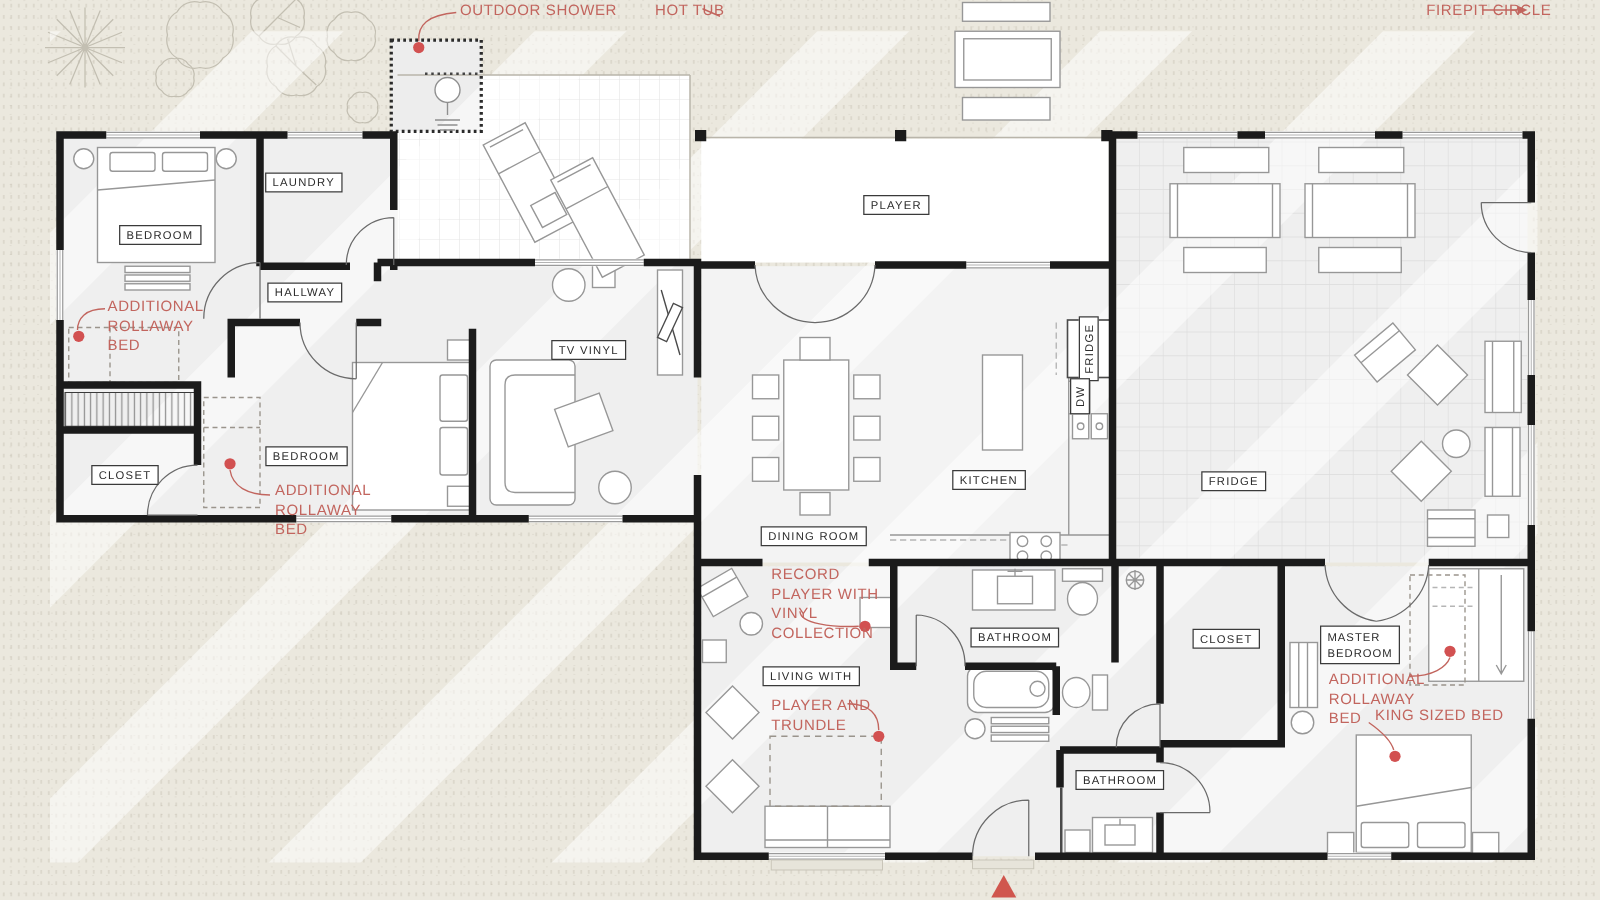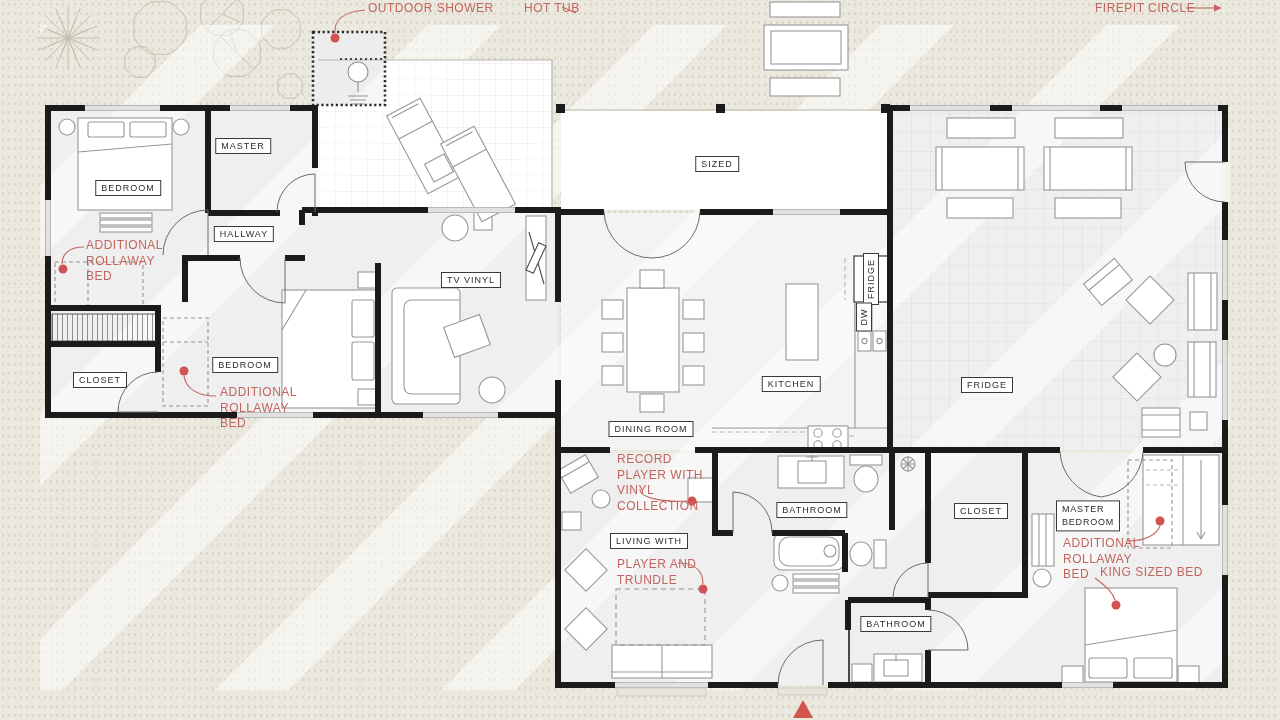--- a/index.html
+++ b/index.html
@@ -397,41 +397,41 @@
       <circle cx="184" cy="371" r="4.5"></circle>
       <circle cx="692" cy="501" r="4.5"></circle>
       <circle cx="703" cy="589" r="4.5"></circle>
       <circle cx="1160" cy="521" r="4.5"></circle>
       <circle cx="1116" cy="605" r="4.5"></circle>
     </g>
     <polygon points="803,700 793,718 813,718" fill="#d0564e"></polygon>
   </g>
 </svg>
 
-<div class="room-label" style="left:243px;top:146px">MASTER</div>
+<div class="room-label" style="left:243px;top:146px">LAUNDRY</div>
 <div class="room-label" style="left:128px;top:188px">BEDROOM</div>
 <div class="room-label" style="left:244px;top:234px">HALLWAY</div>
 <div class="room-label" style="left:100px;top:380px">CLOSET</div>
 <div class="room-label" style="left:245px;top:365px">BEDROOM</div>
 <div class="room-label" style="left:471px;top:280px">TV VINYL</div>
-<div class="room-label" style="left:717px;top:164px">SIZED</div>
+<div class="room-label" style="left:717px;top:164px">PLAYER</div>
 <div class="room-label" style="left:651px;top:429px">DINING ROOM</div>
 <div class="room-label" style="left:791px;top:384px">KITCHEN</div>
 <div class="room-label vert" style="left:871px;top:279px">FRIDGE</div>
 <div class="room-label vert" style="left:864px;top:317px">DW</div>
 <div class="room-label" style="left:987px;top:385px">FRIDGE</div>
 <div class="room-label" style="left:649px;top:541px">LIVING WITH</div>
 <div class="room-label" style="left:812px;top:510px">BATHROOM</div>
 <div class="room-label" style="left:981px;top:511px">CLOSET</div>
 <div class="room-label master" style="left:1088px;top:516px">MASTER BEDROOM</div>
 <div class="room-label" style="left:896px;top:624px">BATHROOM</div>
 
 <div class="annot nowrap" style="left:368px;top:1px">OUTDOOR SHOWER</div>
 <div class="annot nowrap" style="left:524px;top:1px">HOT TUB</div>
-<div class="annot nowrap" style="left:1095px;top:1px">FIREPIT CIRCLE</div>
+<div class="annot nowrap" style="left:1141px;top:1px">FIREPIT CIRCLE</div>
 
 <div class="annot" style="left:86px;top:238px;width:88px">ADDITIONAL ROLLAWAY BED</div>
 <div class="annot" style="left:220px;top:385px;width:88px">ADDITIONAL ROLLAWAY BED</div>
 <div class="annot" style="left:617px;top:452px;width:94px">RECORD PLAYER WITH VINYL COLLECTION</div>
 <div class="annot" style="left:617px;top:557px;width:80px">PLAYER AND TRUNDLE</div>
 <div class="annot" style="left:1063px;top:536px;width:88px">ADDITIONAL ROLLAWAY BED</div>
 <div class="annot nowrap" style="left:1100px;top:565px">KING SIZED BED</div>
 
 </div>
 

